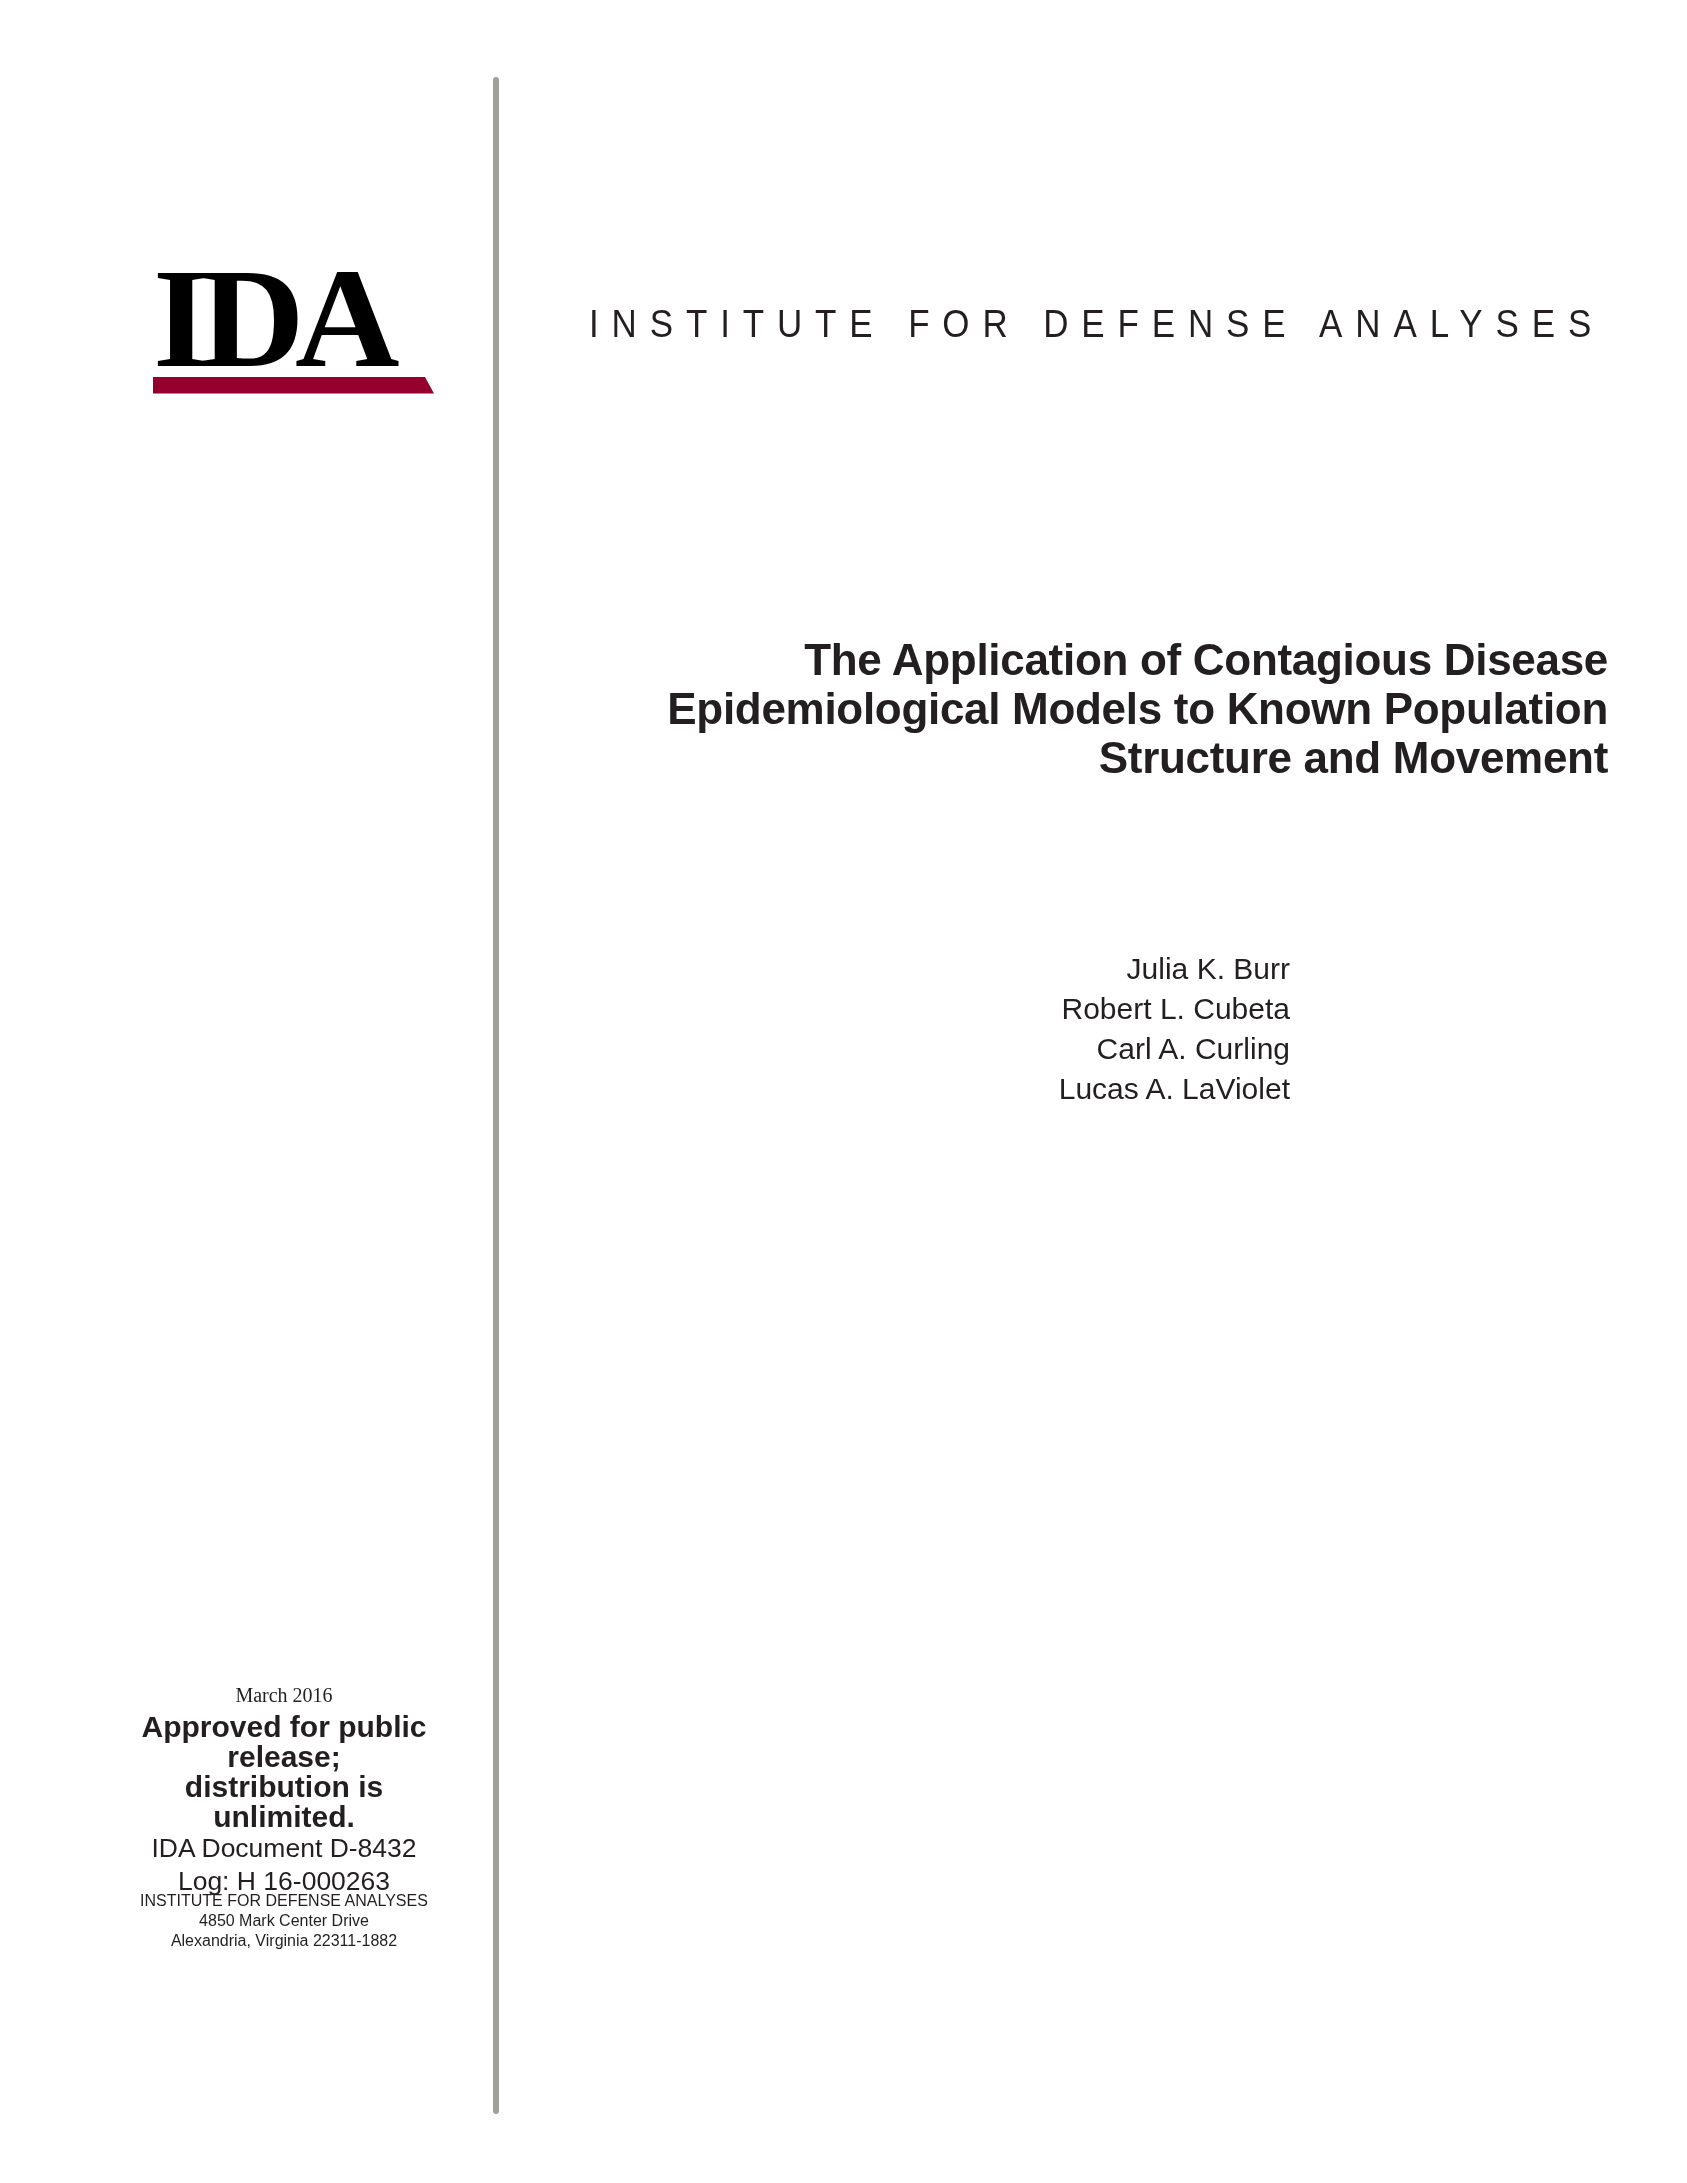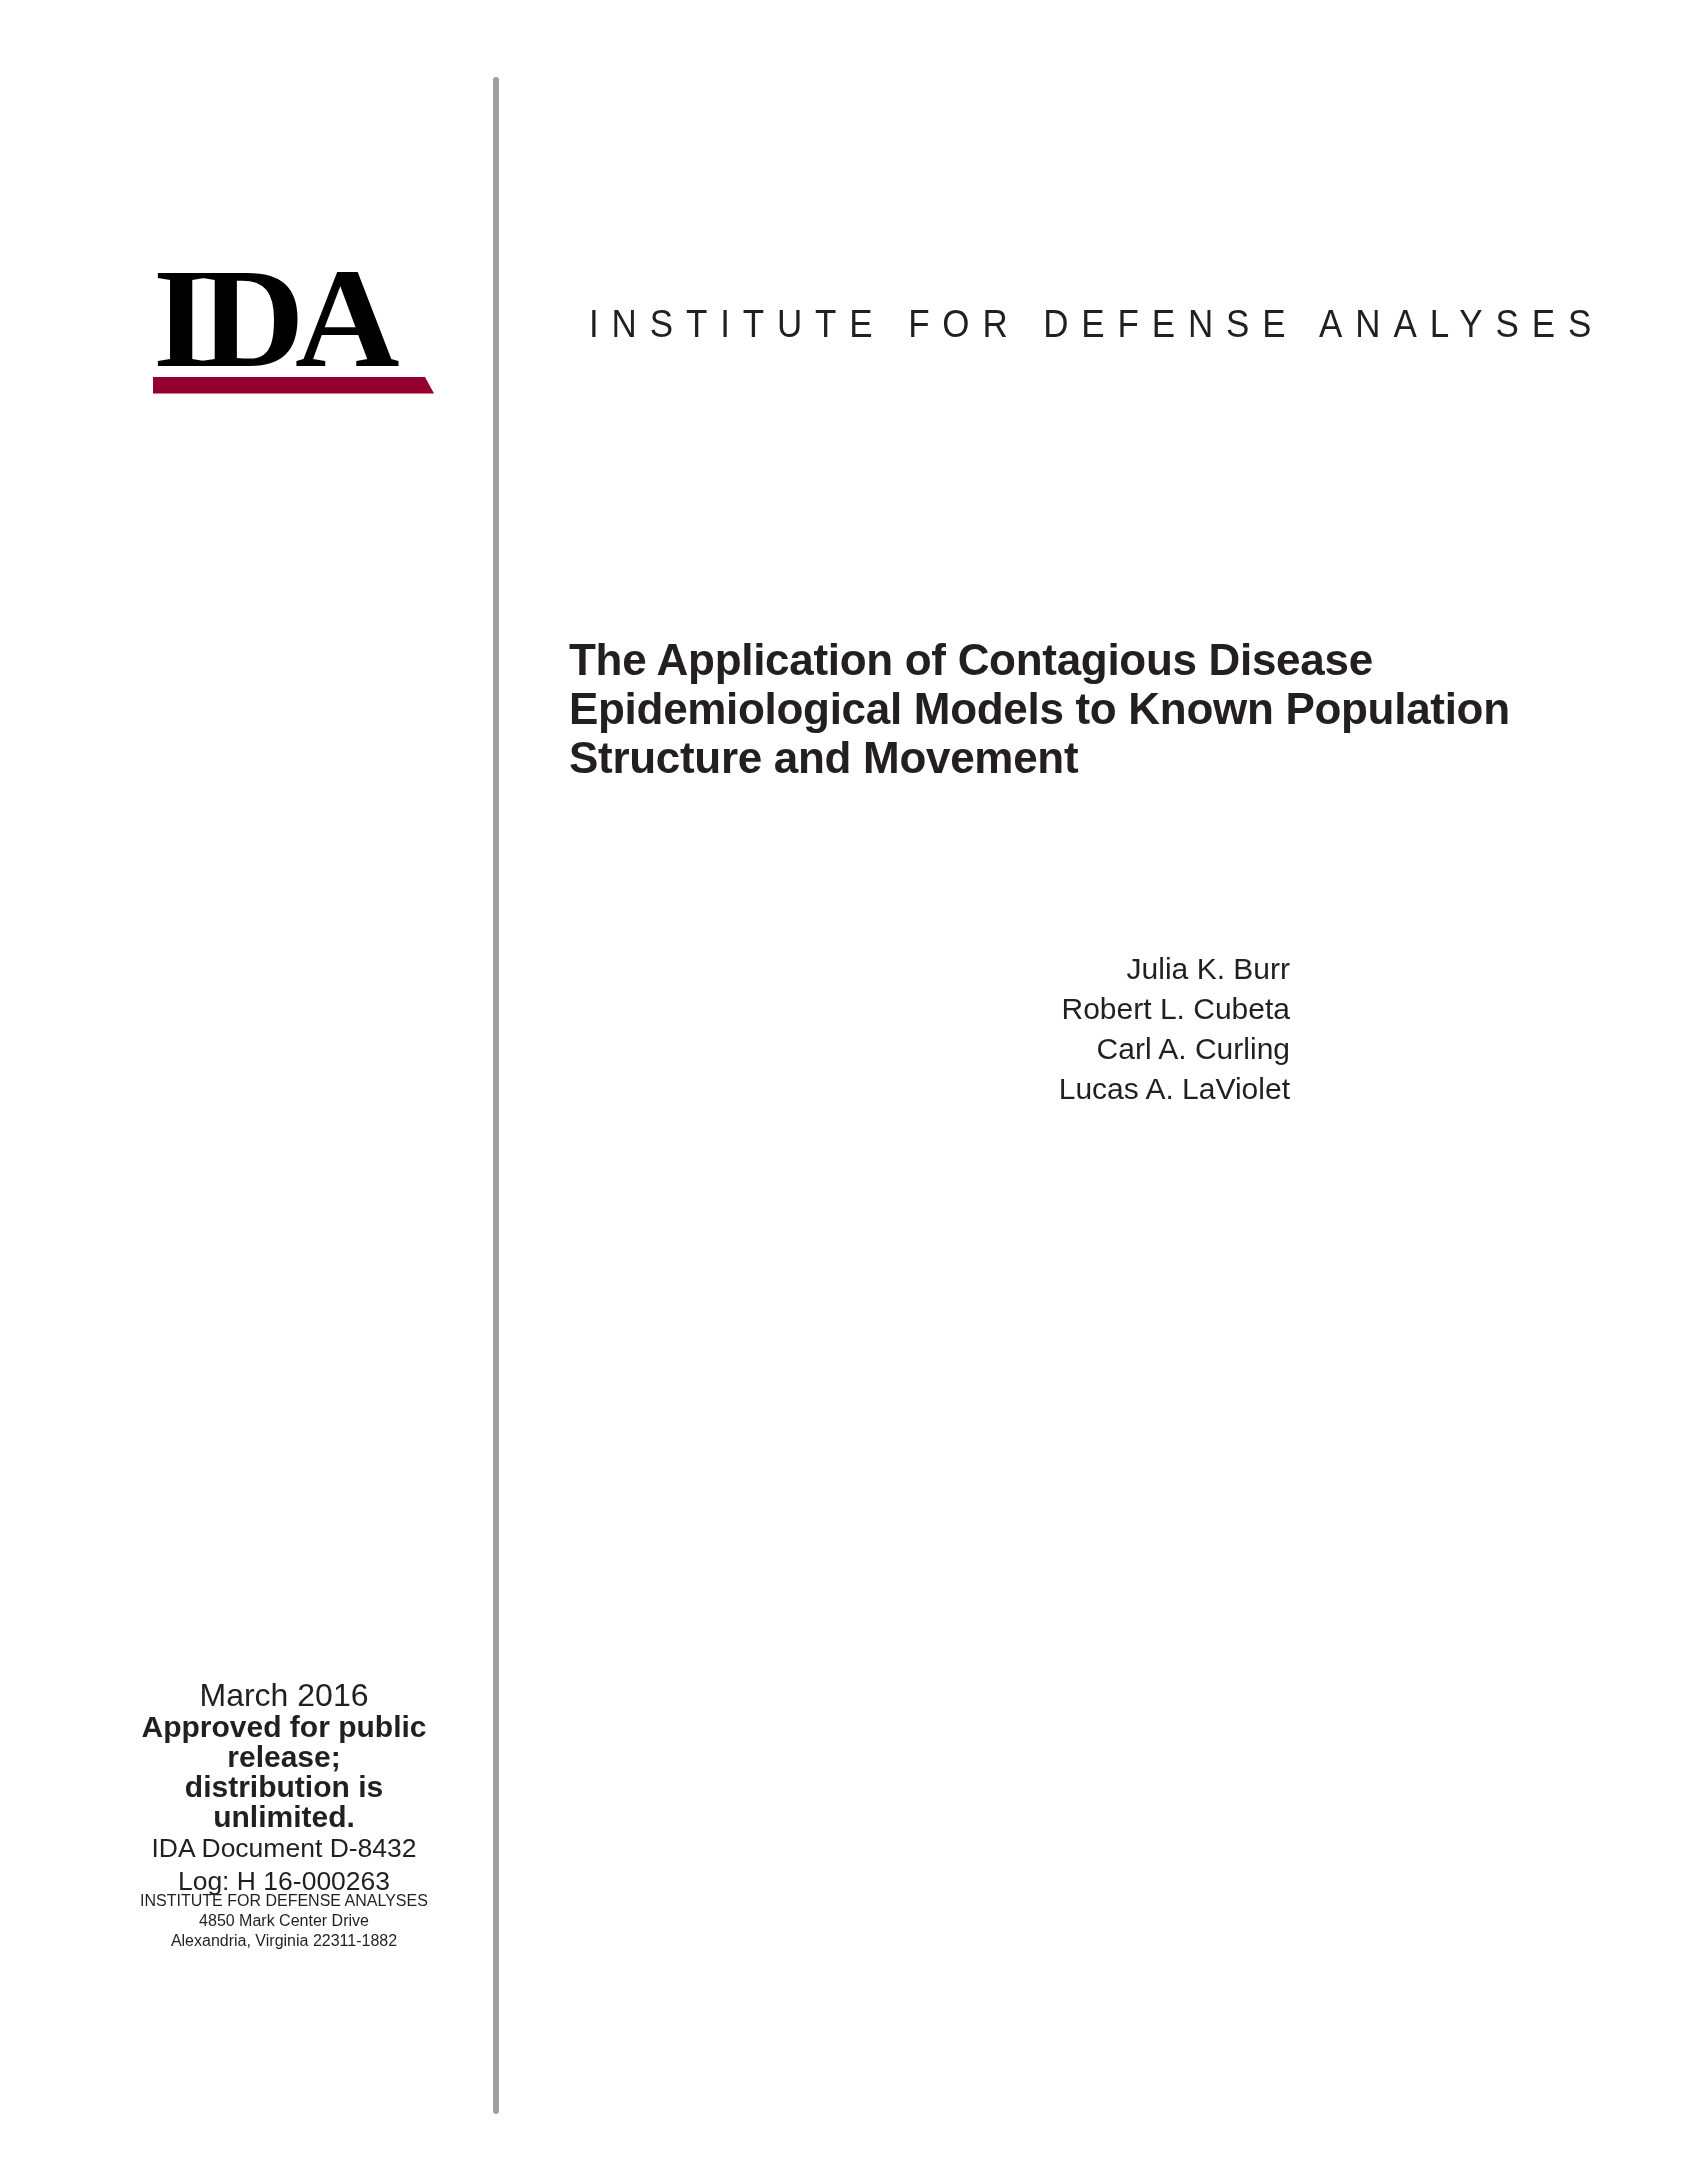--- a/index.html
+++ b/index.html
@@ -2,25 +2,25 @@
 <html style="font-size:10.6px"><head>
   <meta charset="utf-8">
   <style>
     html, body { margin: 0; padding: 0; background: #ffffff; }
     body { width: 1687px; height: 2183px; position: relative; overflow: hidden; color: #231f20; font-family: "Liberation Sans", sans-serif; }
     .divider { position: absolute; left: 493px; top: 77px; width: 6px; height: 2037px; background: #a0a098; border-radius: 3.3px; }
     .logo { position: absolute; left: 145px; top: 265px; width: 281px; height: 132px; margin-left: 8px; }
     .logo-letters { position: absolute; left: 0; top: 0; font-family: "Liberation Serif", serif; font-weight: bold; font-size: 142px; line-height: 106px; letter-spacing: -9.3px; color: #000000; transform: scaleX(1.02); transform-origin: left top; }
     .logo-bar { position: absolute; left: 0; top: 112px; width: 281px; height: 16.5px; background: #96002e; clip-path: polygon(0 0, 272px 0, 281px 100%, 0 100%); }
     .org-header { position: absolute; left: 589px; top: 301px; width: 1006px; font-size: 38px; letter-spacing: 14px; line-height: 46px; white-space: nowrap; transform: scaleX(0.92); transform-origin: left top; }
-    .title { position: absolute; left: 569px; top: 635px; width: 1039px; text-align: left; font-weight: bold; font-size: 44px; line-height: 49px; letter-spacing: -0.3px; }
+    .title { position: absolute; left: 569px; top: 635px; width: 1039px; text-align: right; font-weight: bold; font-size: 44px; line-height: 49px; letter-spacing: -0.3px; }
     .title div { white-space: nowrap; }
     .authors { position: absolute; left: 860px; top: 949px; width: 430px; text-align: right; font-size: 30px; line-height: 40px; }
     .release { position: absolute; left: 112px; top: 1679px; width: 344px; text-align: center; }
-    .release .date { font-size: 32px; line-height: 33px; }
+    .release .date { font-size: 20px; line-height: 33px; font-family: Liberation Serif, serif; }
     .release .small { font-size: 30px; line-height: 30px; font-weight: bold; }
     .release .doc { font-size: 26.5px; line-height: 33px; }
     .address { position: absolute; left: 99px; top: 1891px; width: 370px; text-align: center; font-size: 16px; line-height: 20px; }
   </style>
 </head>
 <body>
 
 <div class="divider"></div>
 
 <div class="logo">

